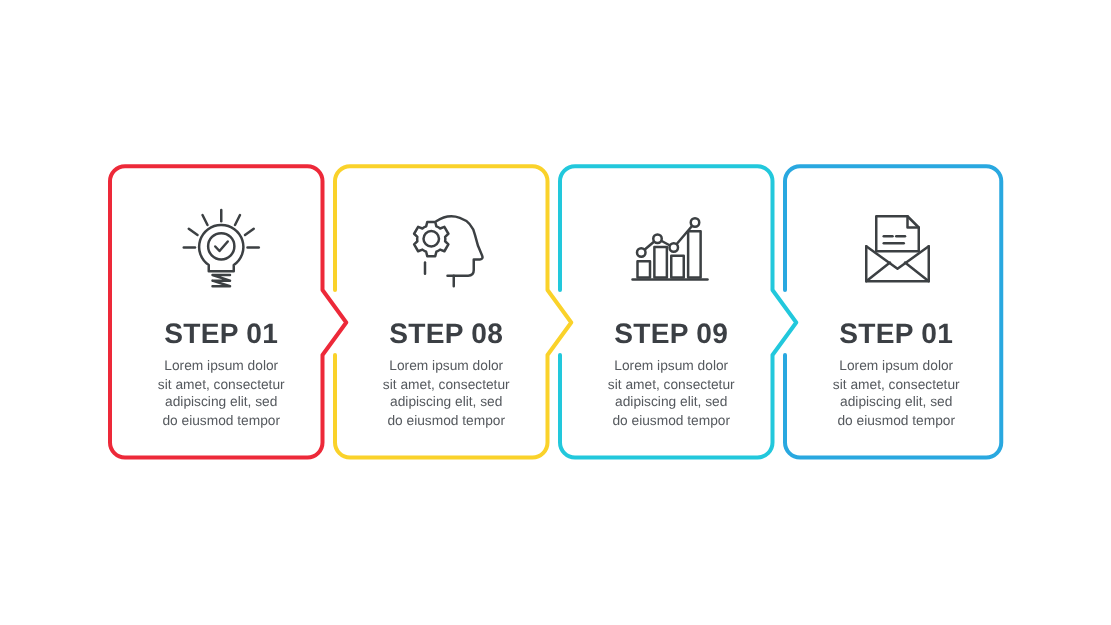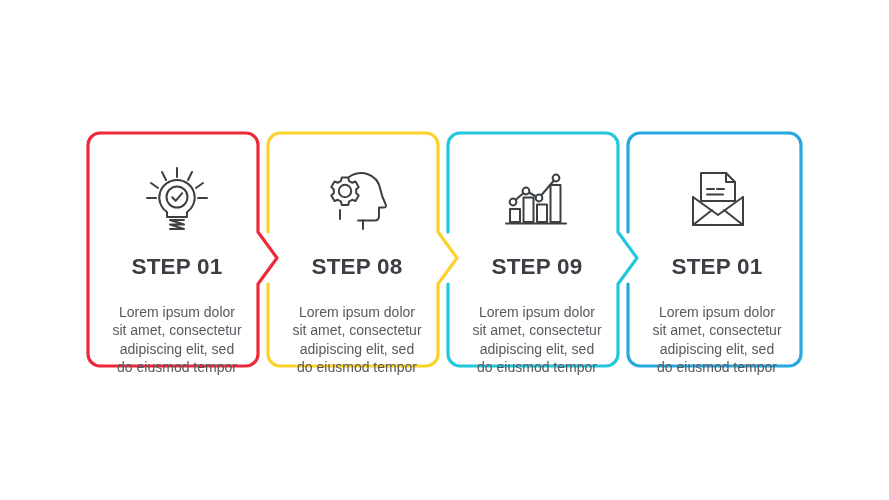--- a/index.html
+++ b/index.html
@@ -14,22 +14,22 @@
   .icon-slot{
     position:absolute;left:0;top:0;width:170px;height:78px;
     display:flex;align-items:center;justify-content:center;
   }
   .step-title{
     position:absolute;left:0;width:170px;top:96px;
     font-size:22.5px;font-weight:bold;color:#3b3f44;
     letter-spacing:0.2px;line-height:1;
   }
   .step-body{
-    position:absolute;left:0;width:170px;top:143px;
-    font-size:14px;color:#55595e;line-height:1.32;
+    position:absolute;left:0;width:170px;top:126px;
+    font-size:11px;color:#55595e;line-height:1.32;
   }
   .step-body span{display:block;}
 </style>
 </head>
 <body>
 
 <div id="infographic">
 
   <svg class="card-svg" width="889" height="500" viewBox="0 0 889 500">
 

